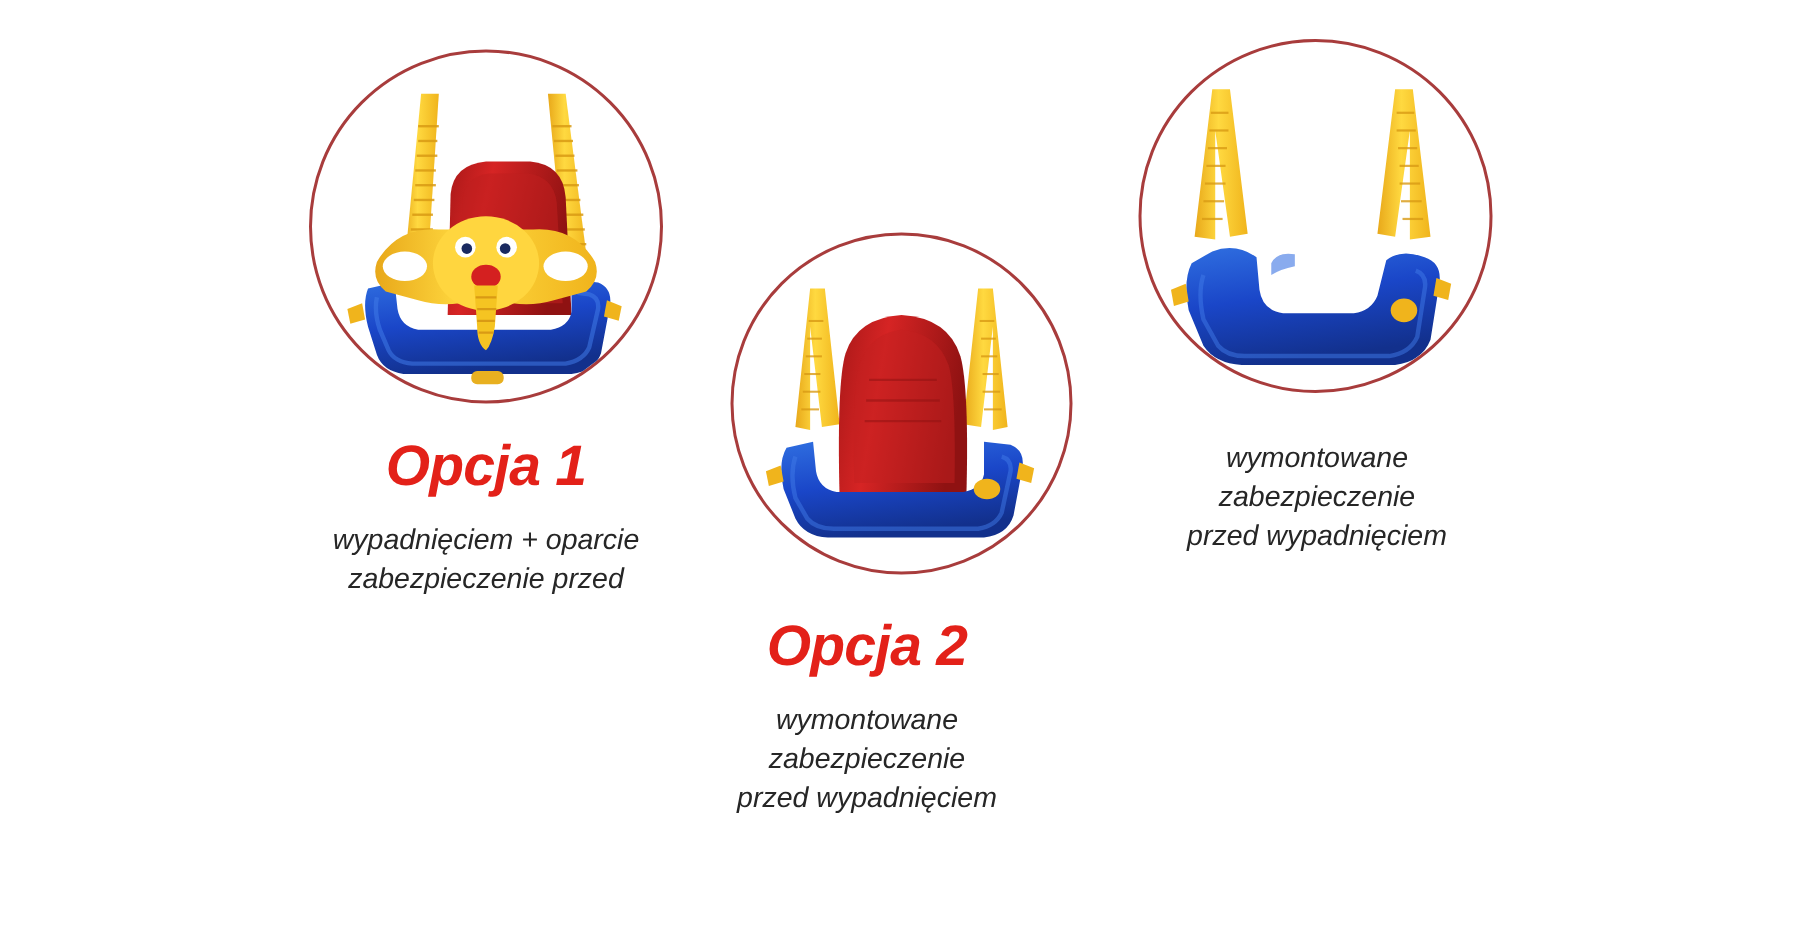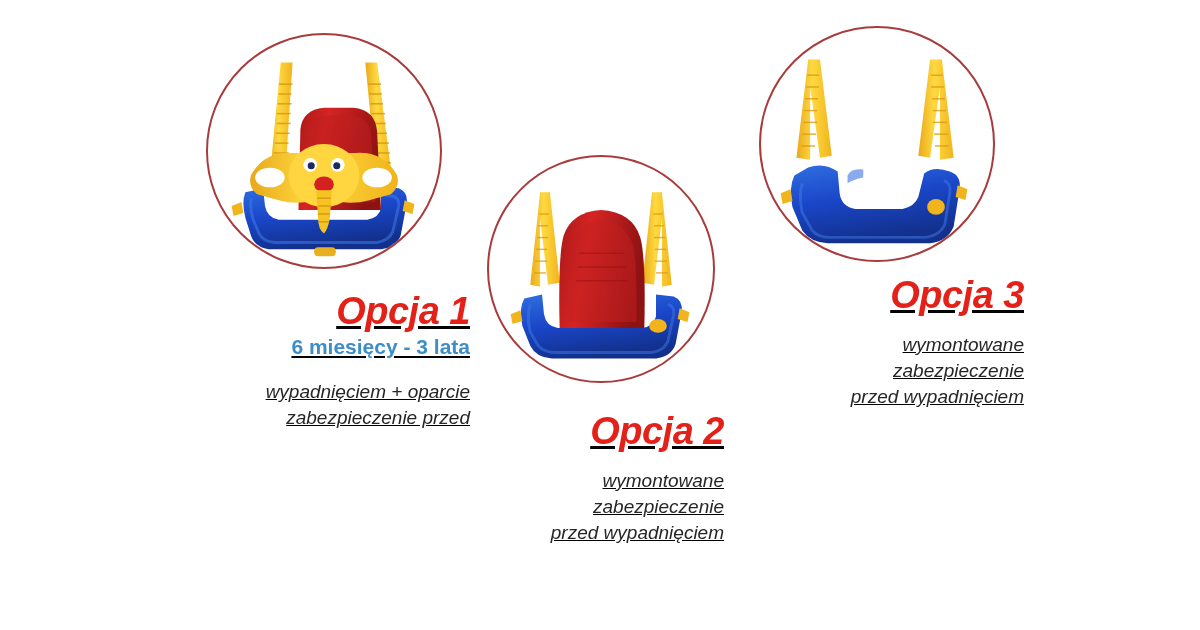--- a/index.html
+++ b/index.html
@@ -36,22 +36,21 @@
   }
   .circle-inner {
     position: absolute;
     inset: 0;
     display: block;
   }
 
   
   .txt-block {
     position: absolute;
-    text-align: right;
-    text-decoration: underline;
+    text-align: center;
   }
   .opt-title {
     color: #e32119;
     font-weight: bold;
     font-style: italic;
     font-size: 38px;
     line-height: 1.02;
     letter-spacing: -0.5px;
     white-space: nowrap;
   }
@@ -171,21 +170,20 @@
             <line x1="112" y1="174" x2="125" y2="174"></line>
             <line x1="112" y1="182" x2="124" y2="182"></line>
             <line x1="113" y1="190" x2="123" y2="190"></line>
           </g>
         </g>
       </svg>
     </div>
 
     <div class="txt-block" style="left:178px; top:292px; width:292px;">
       <div class="opt-title">Opcja 1</div>
-      <div class="opt-age">6 miesięcy - 3 lata</div>
       <div class="opt-desc">
         <span class="dline">wypadnięciem + oparcie</span>
         <span class="dline">zabezpieczenie przed</span>
       </div>
     </div>
   </div>
 
   <div class="option">
 
     <div class="circle-wrap" style="left:487px; top:155px; width:228px; height:228px;">
@@ -318,21 +316,20 @@
           <path d="M88,150 Q92,142 104,144 L104,152 Q94,154 88,158 Z" fill="#3a73e2" opacity="0.6"></path>
 
           <path d="M30,164 l-10,4 l2,11 l10,-3 z" fill="#f0b41c"></path>
           <path d="M200,160 l10,4 l-2,11 l-10,-3 z" fill="#f0b41c"></path>
           <ellipse cx="178" cy="182" rx="9" ry="8" fill="#f0b41c"></ellipse>
         </g>
       </svg>
     </div>
 
     <div class="txt-block" style="left:732px; top:276px; width:292px;">
-      <div class="opt-title">Opcja 3</div>
       <div class="opt-desc">
         <span class="dline">wymontowane</span>
         <span class="dline">zabezpieczenie</span>
         <span class="dline">przed wypadnięciem</span>
       </div>
     </div>
   </div>
 
 </div>
 

